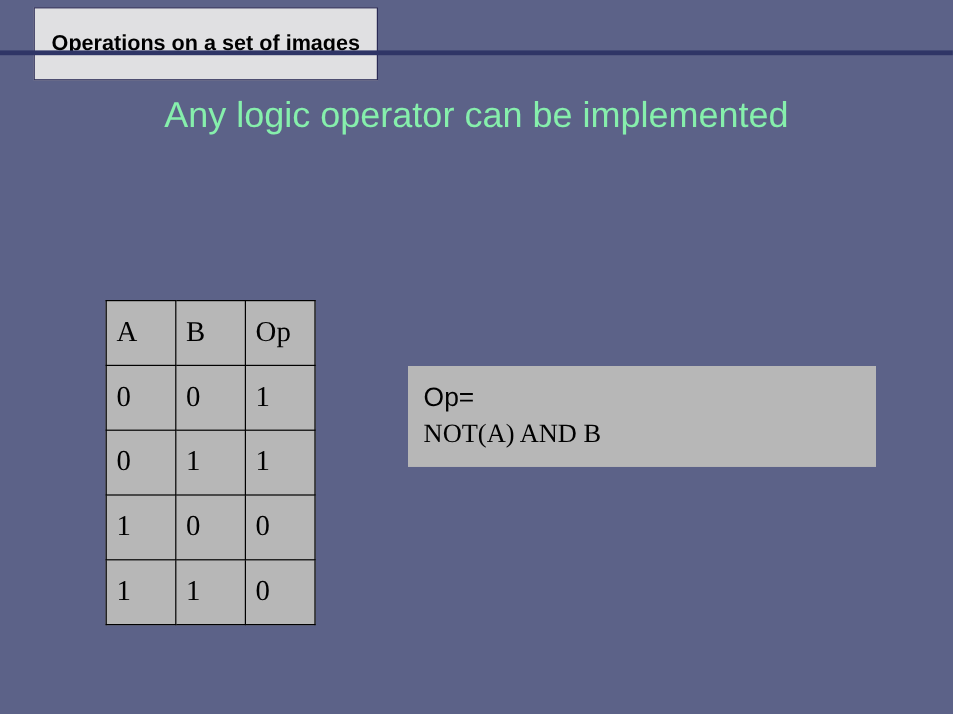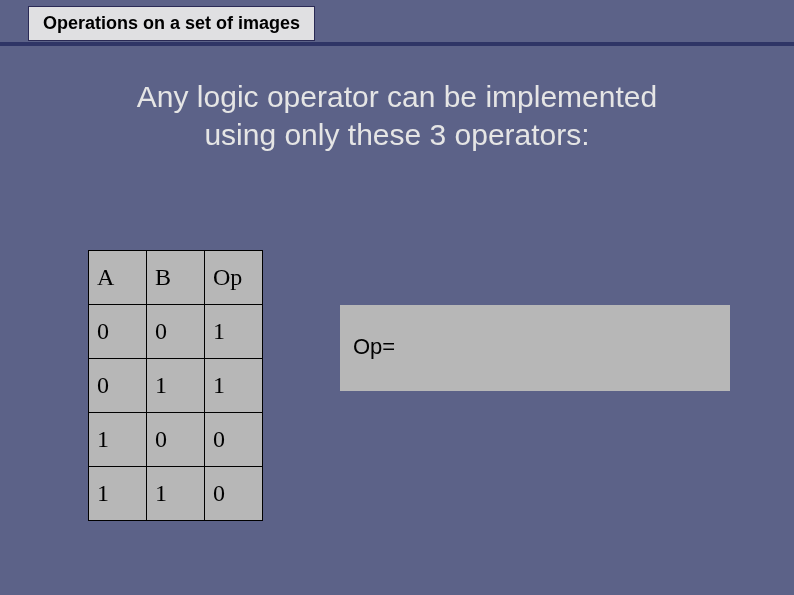--- a/index.html
+++ b/index.html
@@ -10,40 +10,40 @@
     font-family: Arial, Helvetica, sans-serif;
     position: relative;
     overflow: hidden;
   }
   .title-tab {
     position: absolute;
     top: 6px;
     left: 28px;
     background: #e0e0e2;
     border: 1px solid #2a2a55;
-    padding: 6px 14px;
+    padding: 19px 14px;
     font-weight: bold;
     font-size: 18px;
     color: #000;
   }
   .divider {
     position: absolute;
     top: 42px;
     left: 0;
     width: 794px;
     height: 4px;
     background: #2f3566;
   }
   .headline {
     position: absolute;
     top: 78px;
     left: 0;
     width: 794px;
     text-align: center;
-    color: #e5e5e5;
+    color: #86efac;
     font-size: 30px;
     line-height: 1.25;
   }
   .truth-table {
     position: absolute;
     top: 250px;
     left: 88px;
     border-collapse: collapse;
     background: #b7b7b7;
   }
@@ -63,41 +63,40 @@
     top: 305px;
     left: 340px;
     width: 390px;
     background: #b7b7b7;
     border: 1px solid #b7b7b7;
     padding: 8px 12px 10px 12px;
   }
   .explain-box .line {
     font-size: 22px;
     color: #000;
-    margin: 20px 0;
+    margin: 4px 0;
   }
   .explain-box .op-label {
     font-family: Arial, Helvetica, sans-serif;
   }
   .explain-box .serif {
     font-family: "Times New Roman", serif;
   }
 </style>
 </head>
 <body>
 
 <div class="title-tab">
   <span>Operations on a set of images</span>
 </div>
 
 <div class="divider"></div>
 
 <div class="headline">
   <span>Any logic operator can be implemented</span><br>
-  <span>using only these 3 operators:</span>
 </div>
 
 <table class="truth-table">
   <tbody>
       <tr>
     <td>A</td>
     <td>B</td>
     <td>Op</td>
   </tr>
   <tr>
@@ -118,13 +117,14 @@
   <tr>
     <td>1</td>
     <td>1</td>
     <td>0</td>
   </tr>
 </tbody>
   </table>
 
 <div class="explain-box">
   <div class="line op-label">Op=</div>
+  <div class="line serif">NOT(A) AND B</div>
 </div>
 
 </body></html>

